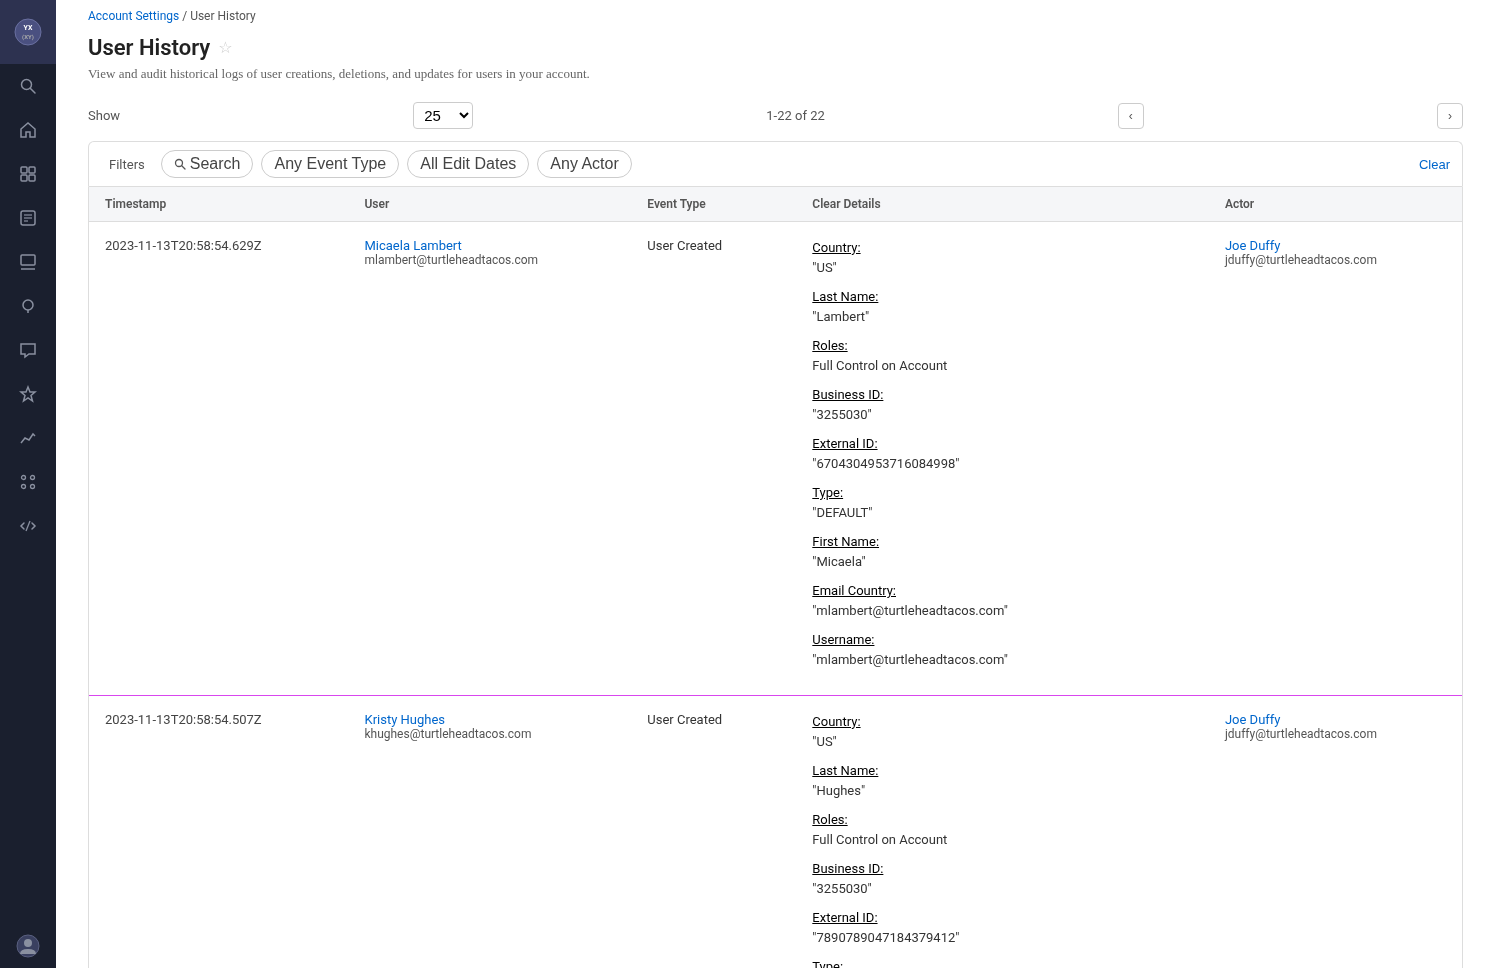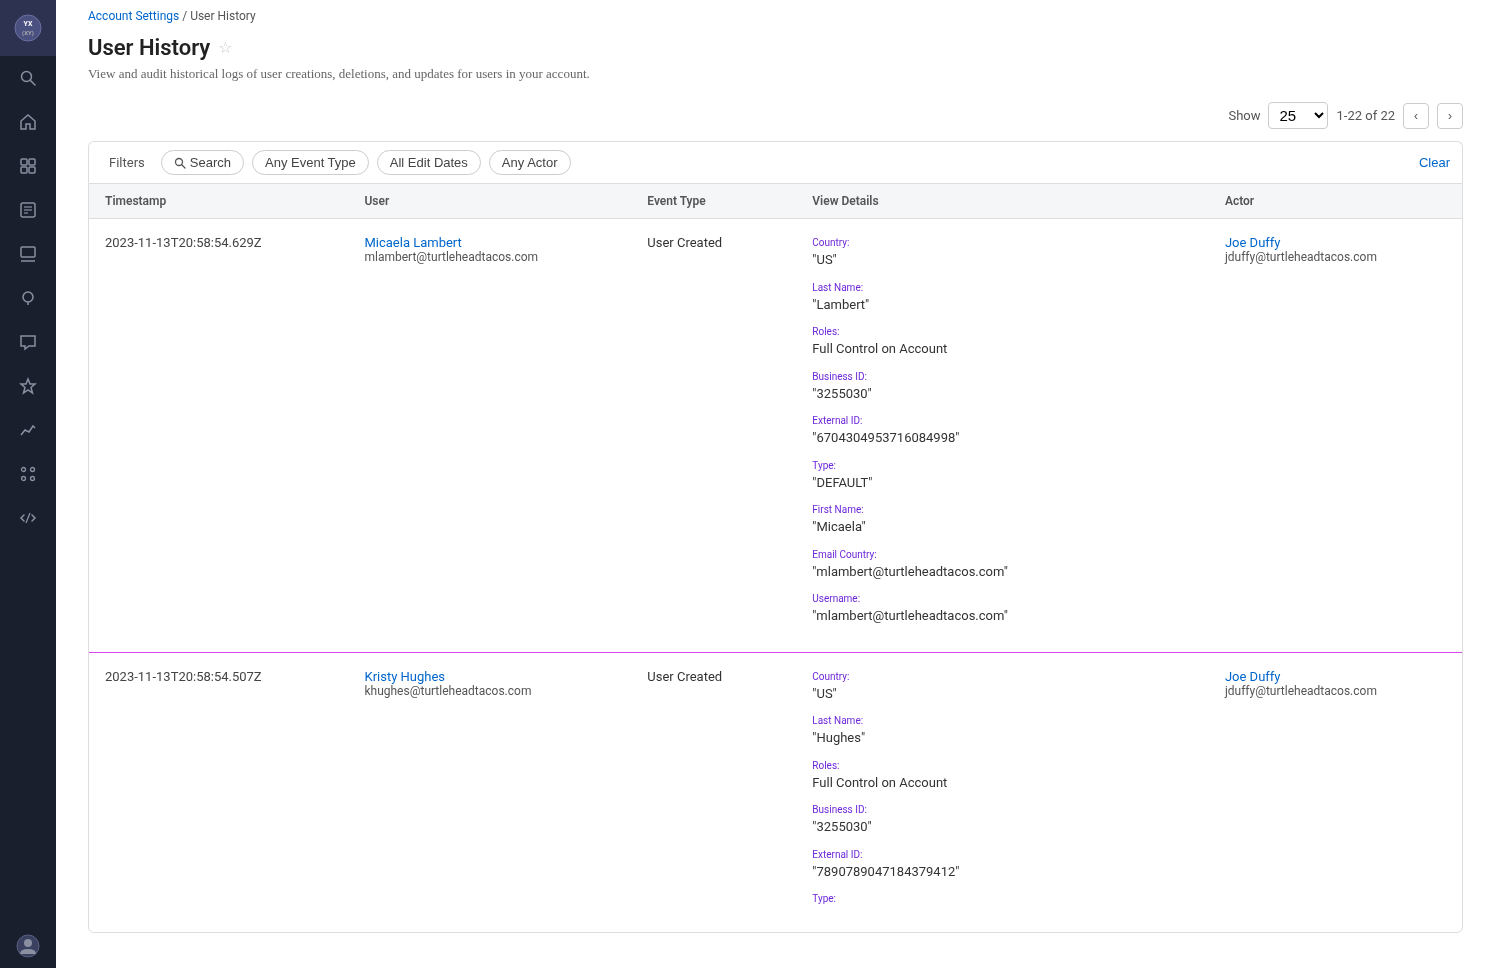--- a/index.html
+++ b/index.html
@@ -10,21 +10,21 @@
       width: 56px;
       background: #1a1f2e;
       display: flex;
       flex-direction: column;
       align-items: center;
       padding: 0;
       flex-shrink: 0;
     }
     .sidebar-logo {
       width: 56px;
-      height: 56px;
+      height: 64px;
       display: flex;
       align-items: center;
       justify-content: center;
       background: #2d3250;
       color: #fff;
       font-weight: bold;
       font-size: 12px;
       cursor: pointer;
     }
     .sidebar-icon {
@@ -93,21 +93,21 @@
       font-size: 13px;
       color: #666;
       margin-bottom: 20px;
       font-family: Liberation Serif, serif;
     }
 
     
     .pagination-row {
       display: flex;
       align-items: center;
-      justify-content: flex-end;
+      justify-content: space-between;
       gap: 8px;
       margin-bottom: 12px;
     }
     .show-label { font-size: 13px; color: #555; }
     .show-select {
       border: 1px solid #ccc;
       border-radius: 4px;
       padding: 3px 6px;
       font-size: 15px;
       background: #fff;
@@ -146,21 +146,21 @@
       padding: 4px 8px;
     }
     .filter-btn {
       display: flex;
       align-items: center;
       gap: 4px;
       border: 1px solid #ccc;
       border-radius: 20px;
       padding: 4px 12px;
       background: #fff;
-      font-size: 13px;
+      font-size: 16px;
       color: #444;
       cursor: pointer;
     }
     .clear-btn {
       margin-left: auto;
       color: #0066cc;
       font-size: 13px;
       background: none;
       border: none;
       cursor: pointer;
@@ -218,22 +218,23 @@
       color: #0066cc;
       text-decoration: none;
       cursor: pointer;
     }
 
     .event-detail-item {
       margin-bottom: 10px;
       line-height: 1.5;
     }
     .event-detail-label {
-      color: #6d28d9;
-      font-size: 10px;
+      color: #000000;
+      font-size: 13px;
+      text-decoration: underline;
     }
     .event-detail-value {
       color: #333;
       font-size: 13px;
     }
   </style>
 </head>
 <body>
 
 <div class="sidebar">
@@ -374,21 +375,21 @@
       <button class="clear-btn">Clear</button>
     </div>
 
     <div class="table-wrapper">
       <table>
         <thead>
           <tr>
             <th>Timestamp</th>
             <th>User</th>
             <th>Event Type</th>
-            <th>View Details</th>
+            <th>Clear Details</th>
             <th>Actor</th>
           </tr>
         </thead>
         <tbody id="table-body">
 
         <tr>
               <td class="td-timestamp">2023-11-13T20:58:54.629Z</td>
               <td class="td-user"><a class="link-blue" href="#">Micaela Lambert</a><div style="color: rgb(85, 85, 85); font-size: 12px;">mlambert@turtleheadtacos.com</div></td>
               <td class="td-event-type">User Created</td>
               <td class="td-event-details">

